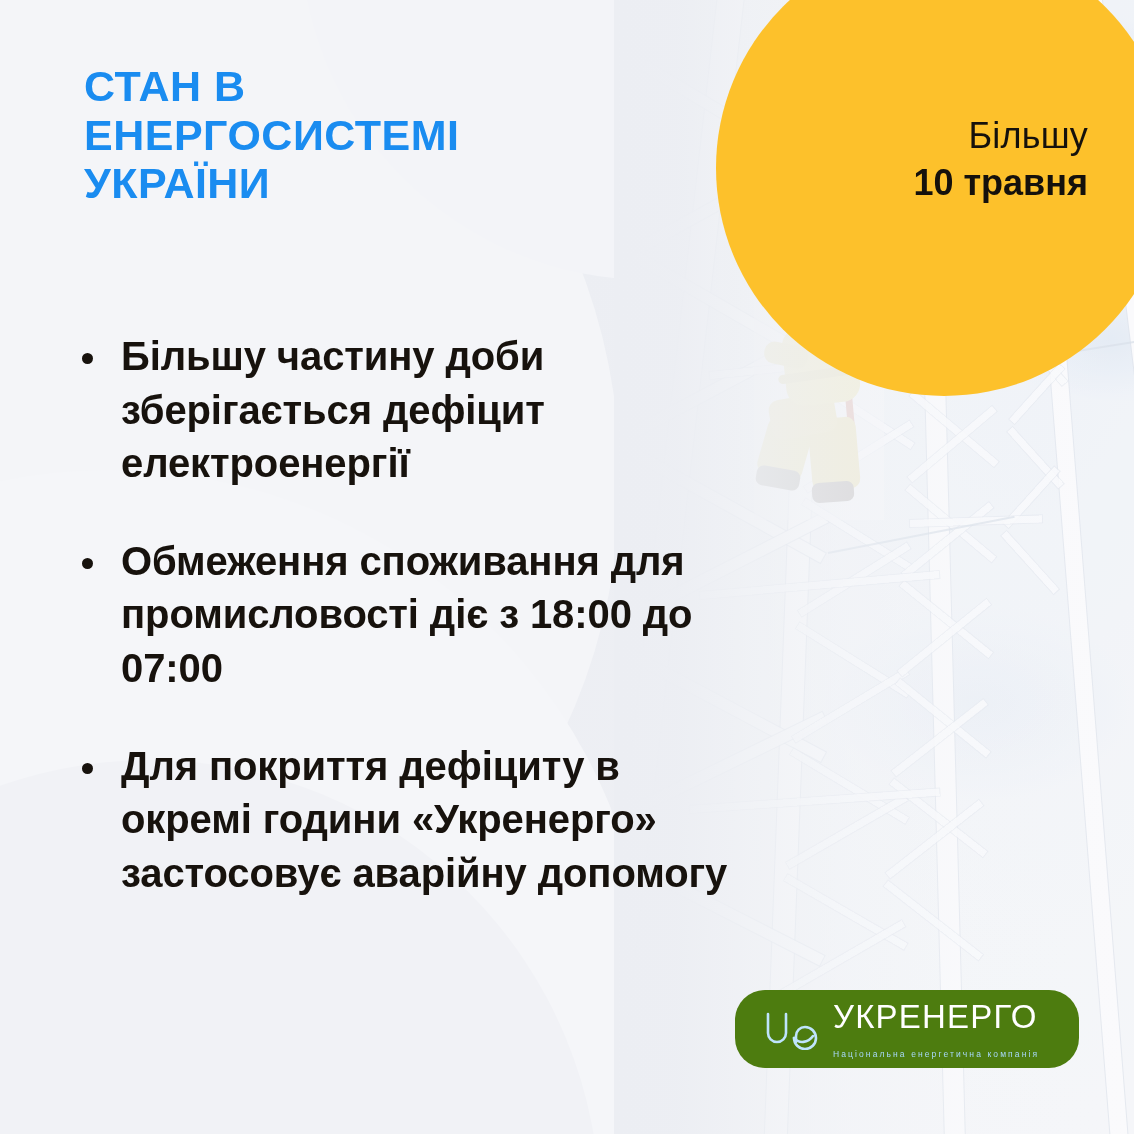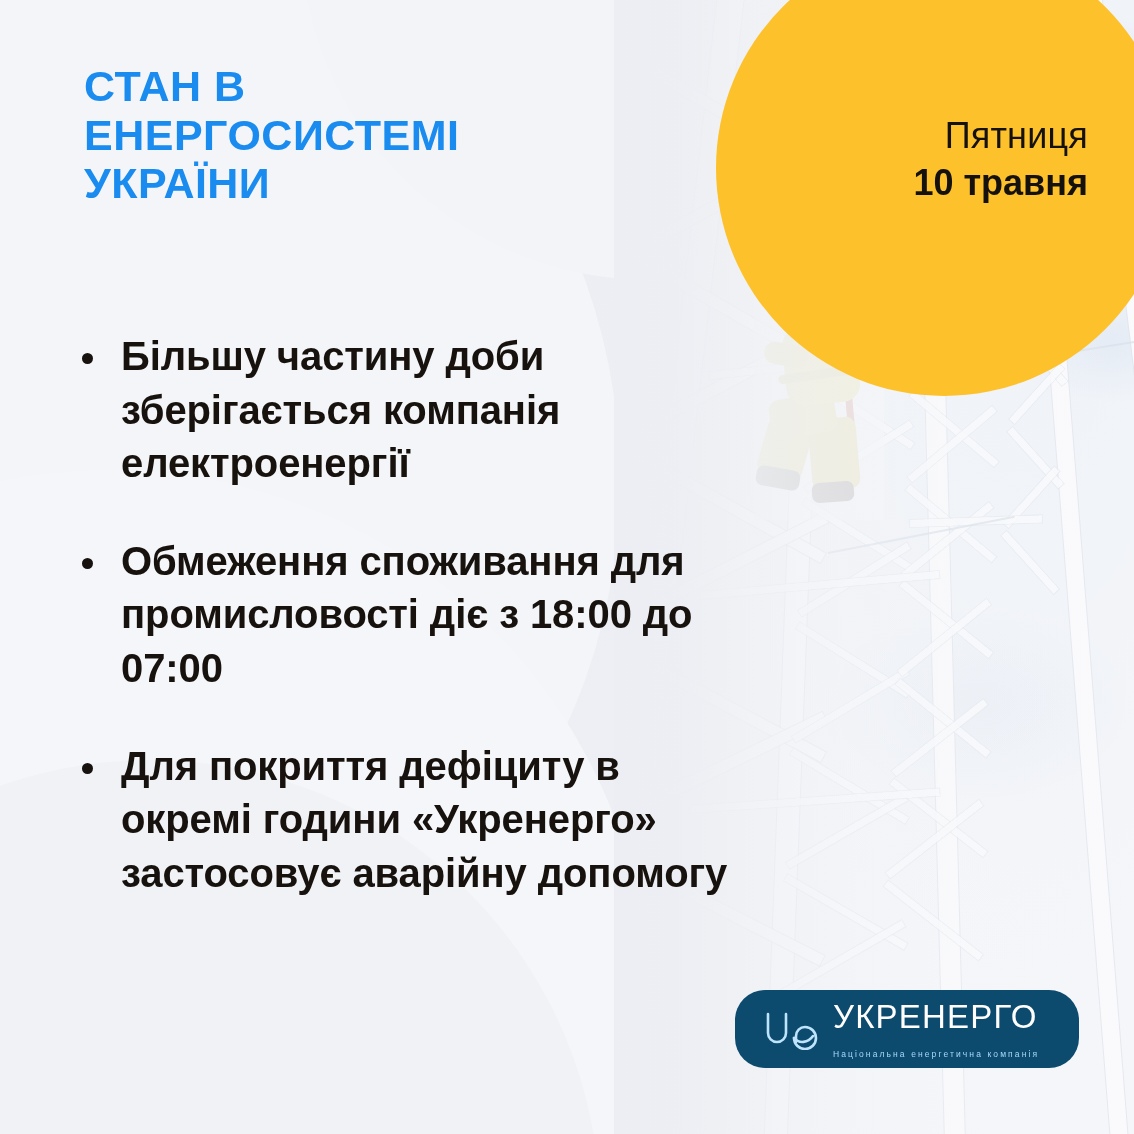--- a/index.html
+++ b/index.html
@@ -199,21 +199,21 @@
     letter-spacing: -0.1px;
   }
 
   
   .logo-badge {
     position: absolute;
     left: 735px;
     top: 990px;
     width: 344px;
     height: 78px;
-    background: #0c4a6e;
+    background: #4d7c0f;
     border-radius: 30px;
     display: flex;
     align-items: center;
     padding-left: 28px;
     box-sizing: border-box;
   }
   .logo-mark { flex: 0 0 auto; width: 56px; height: 42px; margin-right: 14px; }
   .logo-words { display: flex; flex-direction: column; justify-content: center; }
   .logo-title {
     color: #ffffff;
@@ -342,28 +342,28 @@
 
   <div class="yellow-circle"></div>
 
   <div class="headline">
     <div>СТАН В</div>
     <div>ЕНЕРГОСИСТЕМІ</div>
     <div>УКРАЇНИ</div>
   </div>
 
   <div class="date-block">
-    <div class="date-weekday">Пятниця</div>
+    <div class="date-weekday">Більшу</div>
     <div class="date-day">10 травня</div>
   </div>
 
   <div class="bullets">
     <div class="bullet-row">
       <div class="bullet-dot"></div>
-      <div class="bullet-text">Більшу частину доби зберігається компанія електроенергії</div>
+      <div class="bullet-text">Більшу частину доби зберігається дефіцит електроенергії</div>
     </div>
     <div class="bullet-row">
       <div class="bullet-dot"></div>
       <div class="bullet-text">Обмеження споживання для промисловості діє з 18:00 до 07:00</div>
     </div>
     <div class="bullet-row">
       <div class="bullet-dot"></div>
       <div class="bullet-text">Для покриття дефіциту в окремі години «Укренерго» застосовує аварійну допомогу</div>
     </div>
   </div>

